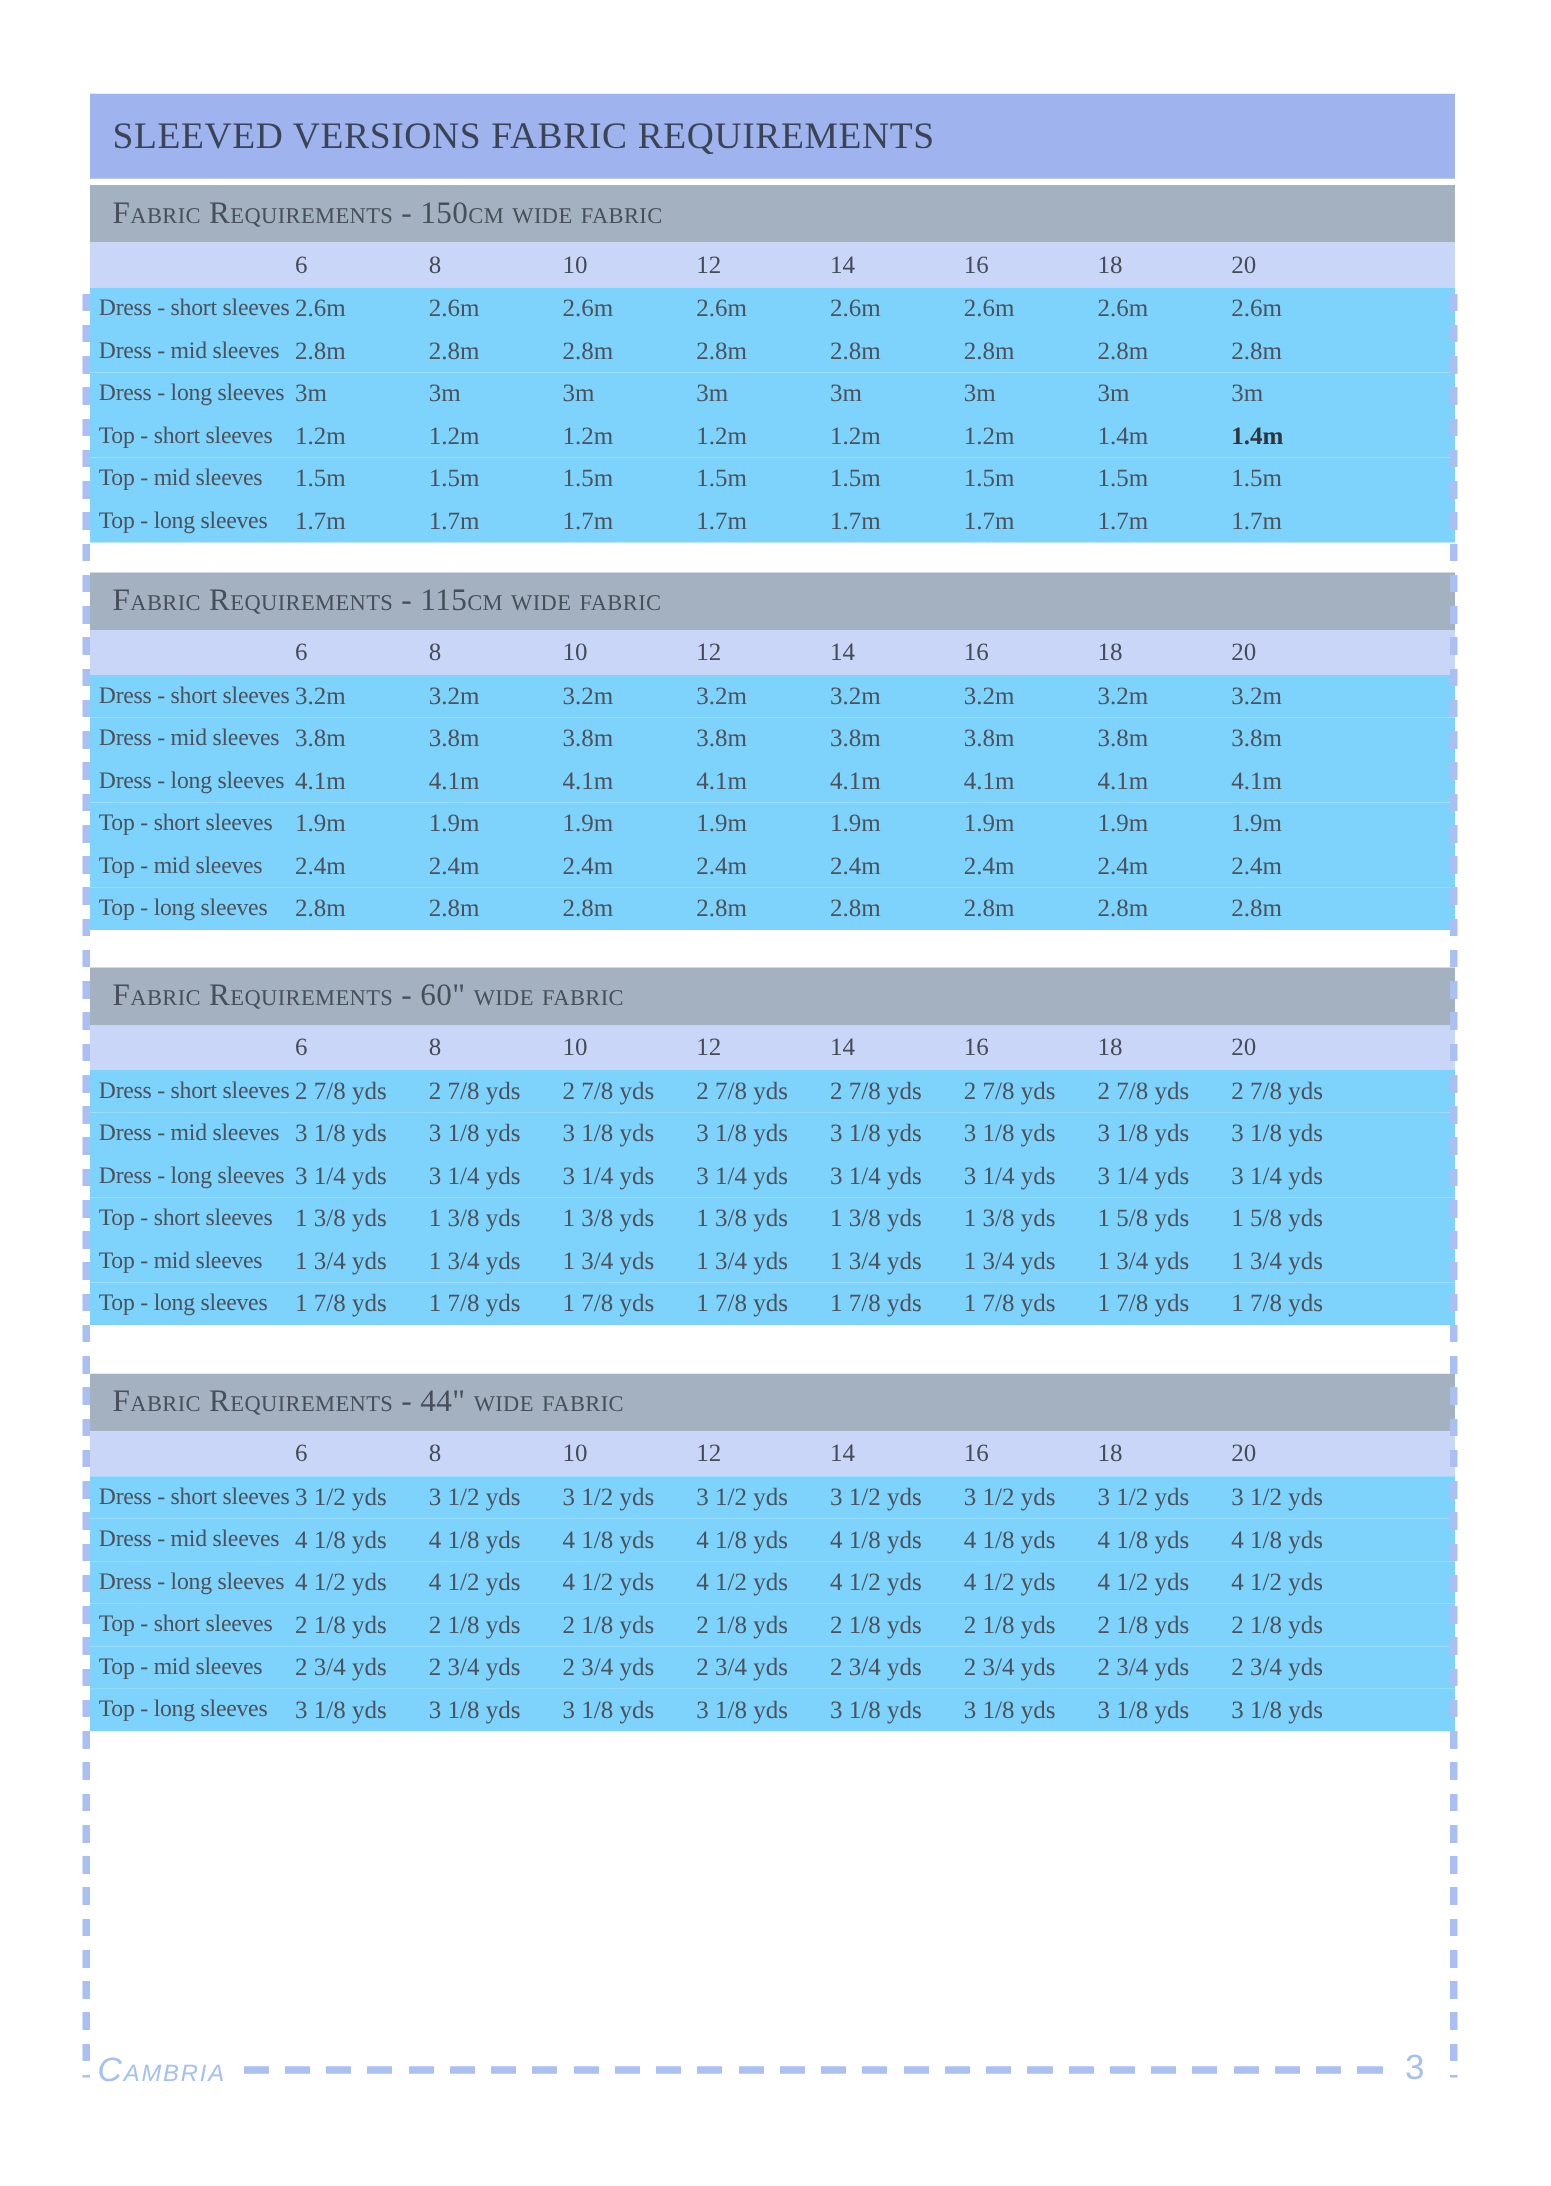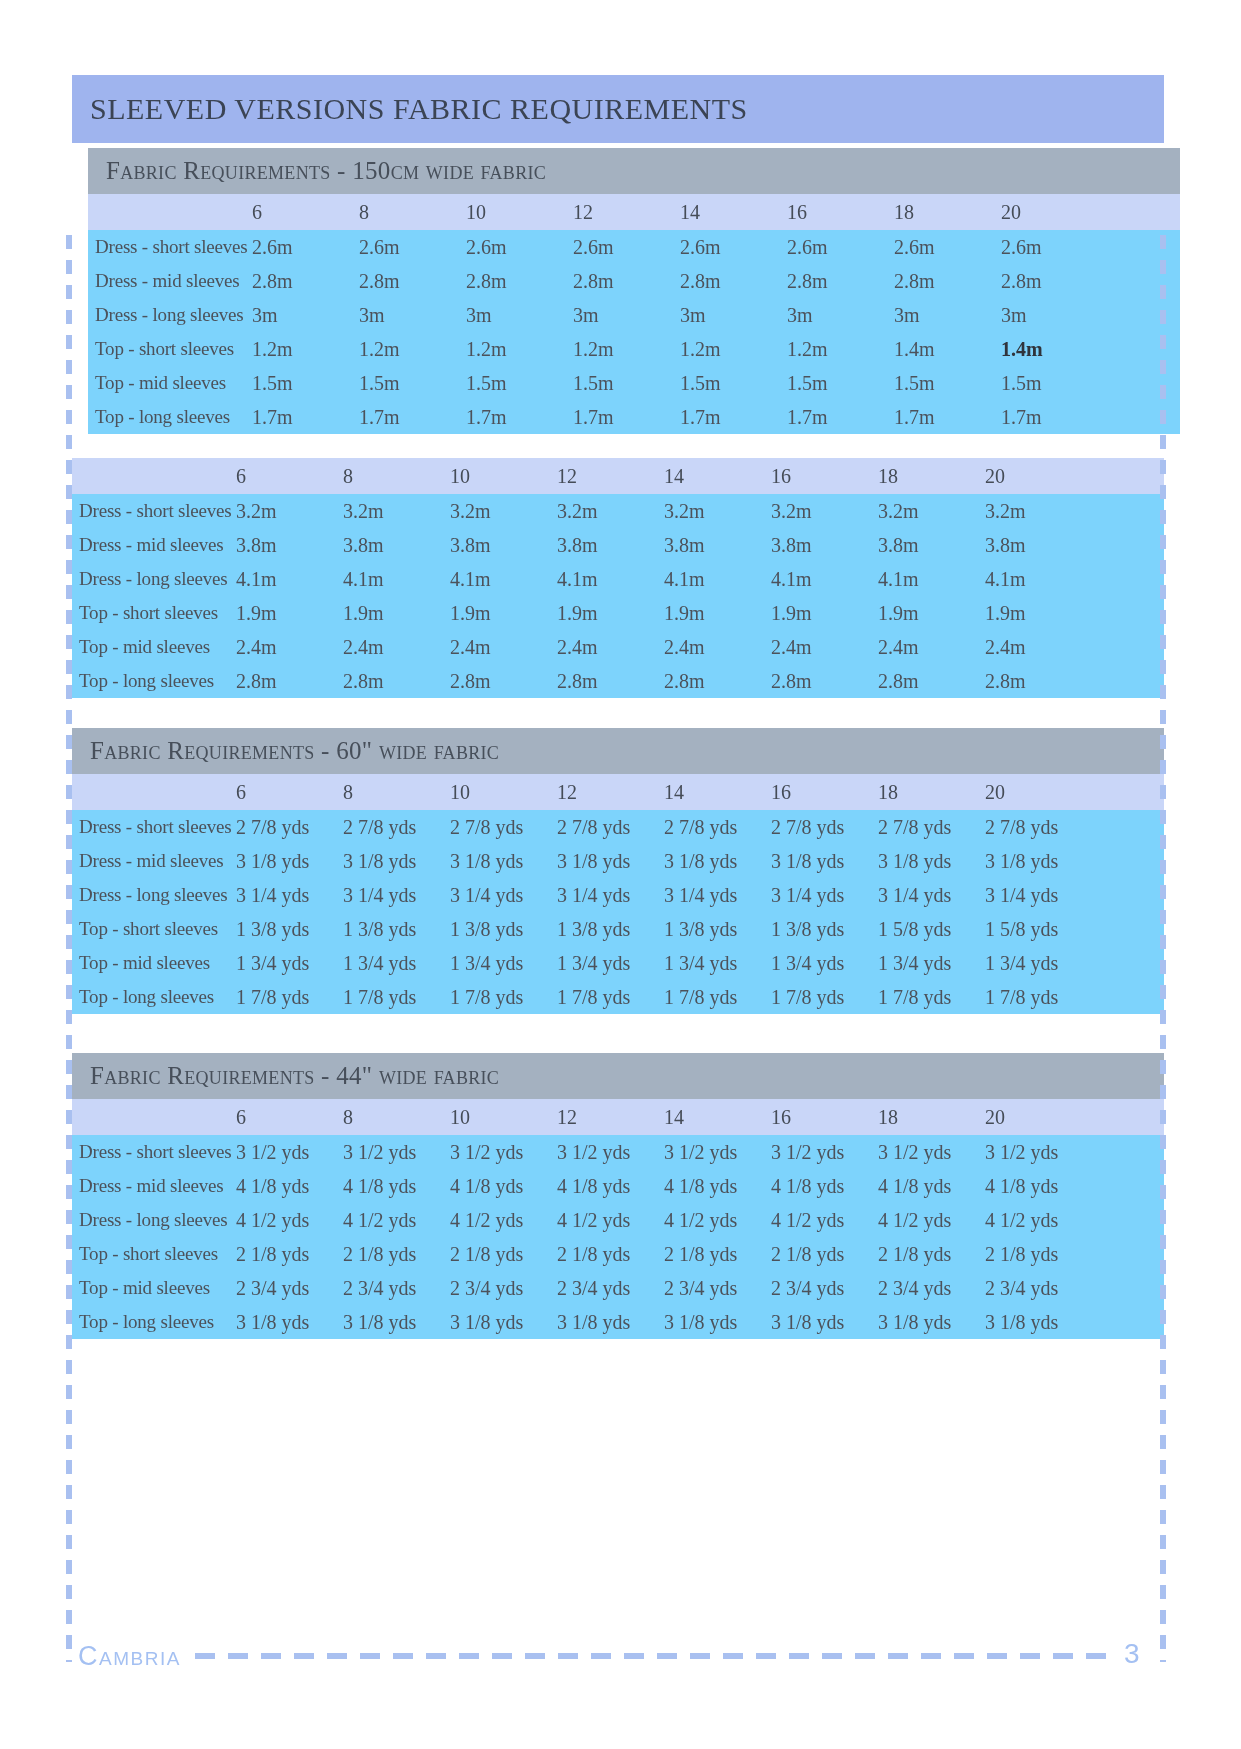--- a/index.html
+++ b/index.html
@@ -19,21 +19,21 @@
     -webkit-font-smoothing:antialiased;
   }
   .page{position:relative;width:1241px;height:1749px;background:#ffffff;overflow:hidden;}
   .content{position:absolute;left:72px;top:75px;width:1092px;}
   .title-band{
     height:68px;background:var(--c-title-band);color:var(--c-title-text);
     font-size:30px;line-height:68px;padding-left:18px;letter-spacing:.5px;
     box-sizing:border-box;white-space:nowrap;font-family:Liberation Serif, serif;
   }
   .table-section{width:100%;}
-  .t1{margin-top:5px;margin-left:16px;}
+  .t1{margin-top:5px;}
   .t2{margin-top:24px;}
   .t3{margin-top:30px;}
   .t4{margin-top:39px;}
   .section-band{
     height:46px;background:var(--c-section-band);color:var(--c-section-text);
     font-variant:small-caps;font-size:25px;line-height:46px;padding-left:18px;
     box-sizing:border-box;white-space:nowrap;letter-spacing:.3px;
   }
   .grid-row{
     display:grid;
@@ -55,20 +55,21 @@
     position:absolute;top:235px;width:6px;height:1427px;
     background:repeating-linear-gradient(180deg,var(--c-dash) 0 14px,transparent 14px 25px);
   }
   .vdash.left{left:66px;}
   .vdash.right{left:1160px;}
   .brand{
     position:absolute;left:78px;top:1641px;
     font-family:"Liberation Sans", sans-serif;
     font-variant:small-caps;font-size:27px;letter-spacing:1.5px;
     color:var(--c-footer);
+    font-style:italic;
   }
   .footer-dash{
     position:absolute;left:195px;top:1653px;width:923px;height:6px;
     background:repeating-linear-gradient(90deg,var(--c-dash) 0 20px,transparent 20px 33px);
   }
   .pagenum{
     position:absolute;left:1124px;top:1638px;
     font-family:"Liberation Sans", sans-serif;
     font-size:28px;color:var(--c-footer);
   }
@@ -154,20 +155,21 @@
             <span class="cell">1.7m</span>
             <span class="cell">1.7m</span>
             <span class="cell">1.7m</span>
             <span class="cell">1.7m</span>
             <span class="cell">1.7m</span>
             <span class="cell">1.7m</span>
             <span class="cell">1.7m</span>
           </div>
         </div>
         <div class="table-section t2">
+          <div class="section-band">Fabric Requirements - 115cm wide fabric</div>
           <div class="grid-row header-row">
             <span class="row-label"></span>
             <span class="cell">6</span>
             <span class="cell">8</span>
             <span class="cell">10</span>
             <span class="cell">12</span>
             <span class="cell">14</span>
             <span class="cell">16</span>
             <span class="cell">18</span>
             <span class="cell">20</span>

